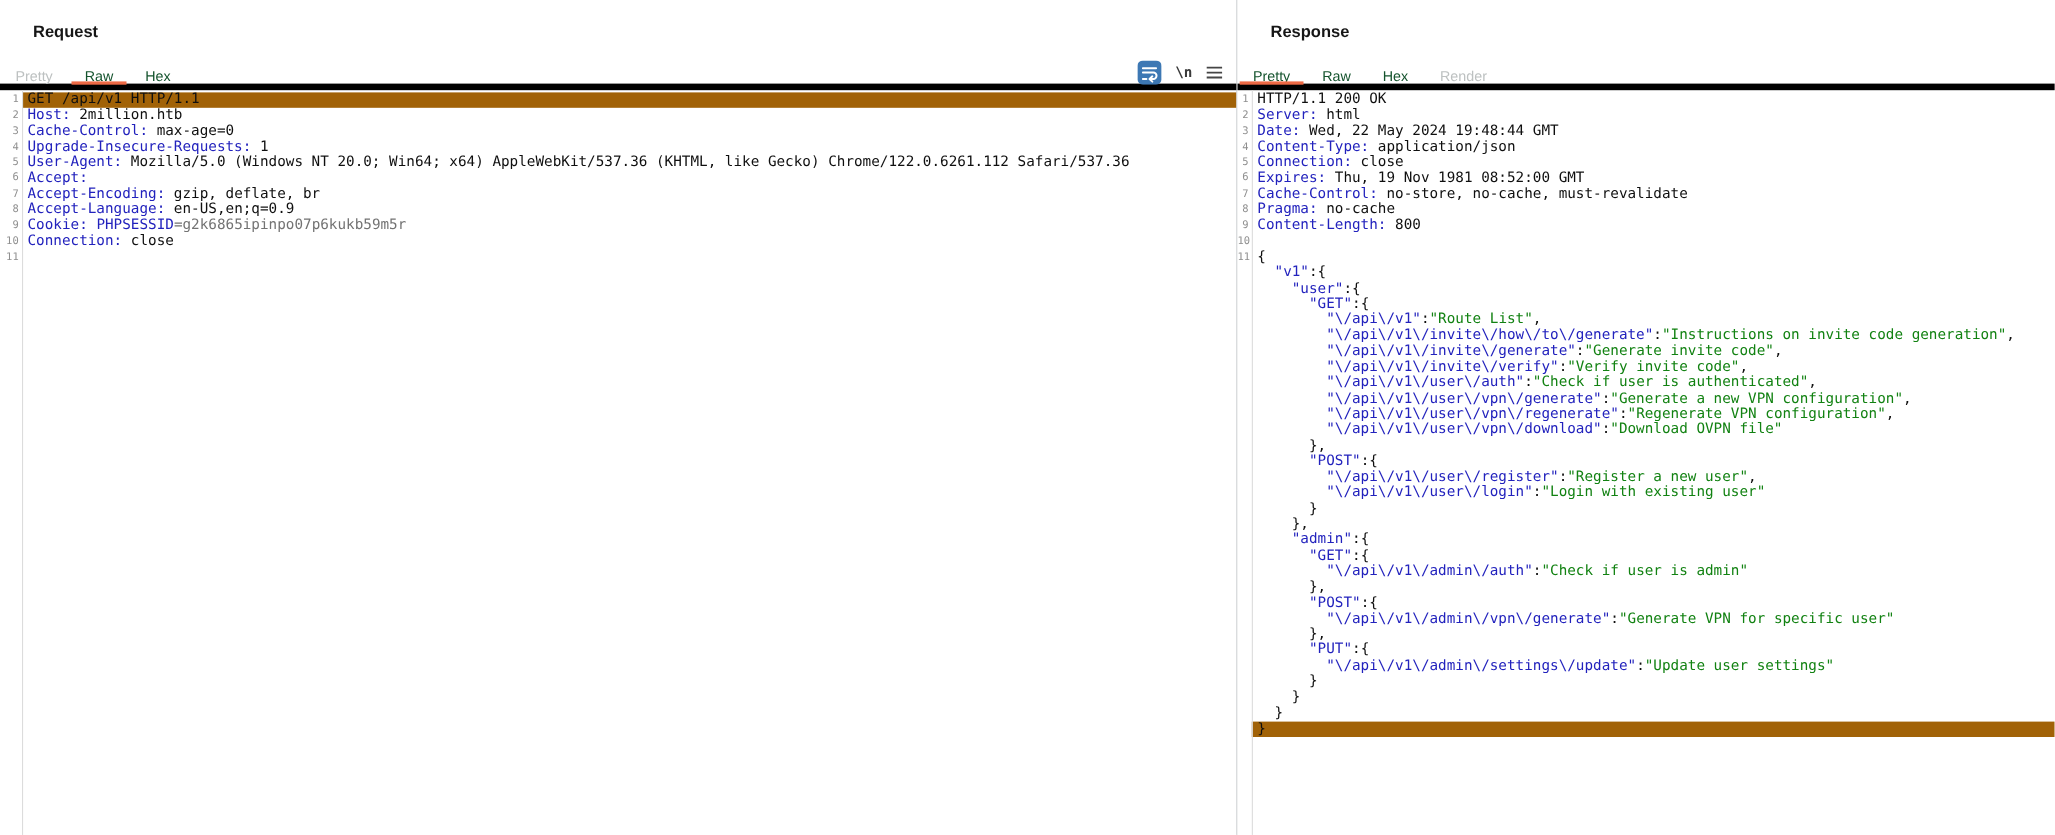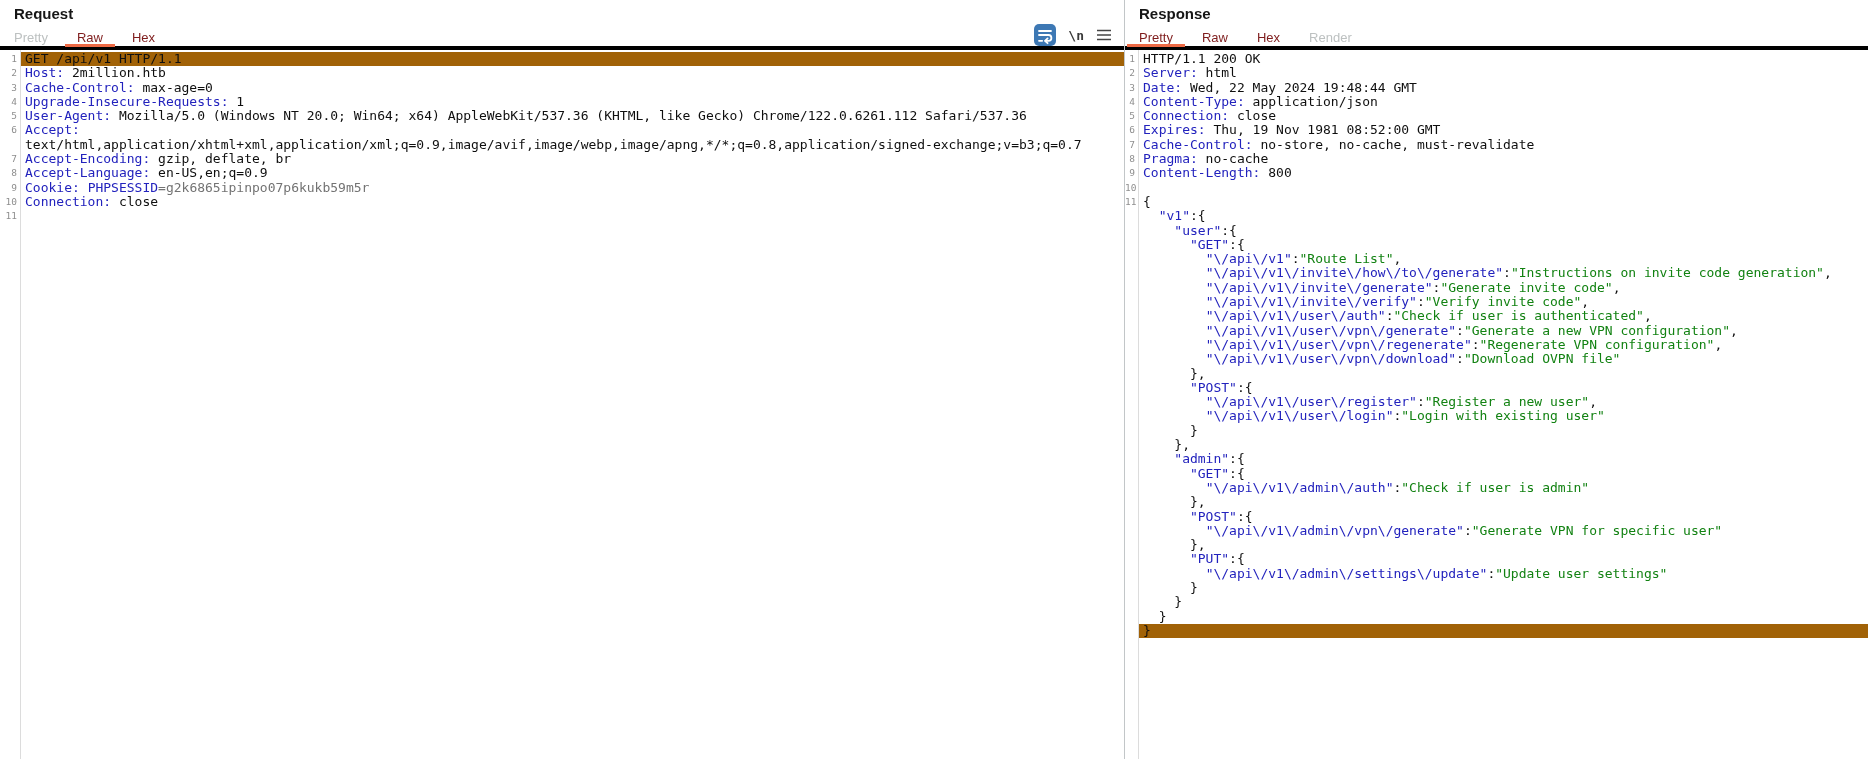--- a/index.html
+++ b/index.html
@@ -7,30 +7,30 @@
   body {
     width:1868px; height:759px; overflow:hidden; background:#ffffff;
     font-family:"Liberation Sans", sans-serif;
   }
   .split { display:flex; width:1868px; height:759px; }
   .panel { display:flex; flex-direction:column; min-width:0; background:#fff; }
   .panel.left  { width:1125px; border-right:1px solid #c2c6c8; }
   .panel.right { flex:1;justify-content:center; }
 
   .panel-title {
-    margin:0; padding:5px 0 1px 14px; height:24px;
+    margin:16px; padding:5px 0 1px 14px; height:24px;
     font-size:15px; font-weight:700; color:#161616;
   }
   .tabbar {
     display:flex; align-items:stretch; height:26px;
-    border-bottom:4px solid #000000; padding-left:2px;
+    border-bottom:6px solid #000000; padding-left:2px;
   }
   .tabs { display:flex; }
   .tab {
-    font-size:13px; color:#7f1d1d; padding:6px 12px 0 12px; margin-right:5px;
+    font-size:13px; color:#14532d; padding:6px 12px 0 12px; margin-right:5px;
     position:relative; cursor:default; white-space:nowrap;
   }
   .tab.active::after {
     content:""; position:absolute; left:0; right:0; bottom:-1px; height:3px;
     background:#ee6a45;
   }
   .tab.disabled { color:#bdc1c1; }
   .tools { margin-left:auto; display:flex; align-items:center; gap:12px; padding-right:12px; }
   .tool { display:flex; align-items:center; justify-content:center; background:none; border:none; padding:0; cursor:pointer; }
   .tool-nl { font-family:"DejaVu Sans Mono", monospace; font-size:13px; font-weight:700; color:#3a3a3a; }
@@ -87,21 +87,20 @@
         </button>
       </div>
     </div>
     <div class="editor">
         <div class="line hl"><span class="gutter">1</span><span class="codetext"><span>GET /api/v1 HTTP/1.1</span></span></div>
         <div class="line"><span class="gutter">2</span><span class="codetext"><span class="c-h">Host:</span><span> 2million.htb</span></span></div>
         <div class="line"><span class="gutter">3</span><span class="codetext"><span class="c-h">Cache-Control:</span><span> max-age=0</span></span></div>
         <div class="line"><span class="gutter">4</span><span class="codetext"><span class="c-h">Upgrade-Insecure-Requests:</span><span> 1</span></span></div>
         <div class="line"><span class="gutter">5</span><span class="codetext"><span class="c-h">User-Agent:</span><span> Mozilla/5.0 (Windows NT 20.0; Win64; x64) AppleWebKit/537.36 (KHTML, like Gecko) Chrome/122.0.6261.112 Safari/537.36</span></span></div>
         <div class="line"><span class="gutter">6</span><span class="codetext"><span class="c-h">Accept:</span></span></div>
-        <div class="line"><span class="gutter"></span><span class="codetext"><span>text/html,application/xhtml+xml,application/xml;q=0.9,image/avif,image/webp,image/apng,*/*;q=0.8,application/signed-exchange;v=b3;q=0.7</span></span></div>
         <div class="line"><span class="gutter">7</span><span class="codetext"><span class="c-h">Accept-Encoding:</span><span> gzip, deflate, br</span></span></div>
         <div class="line"><span class="gutter">8</span><span class="codetext"><span class="c-h">Accept-Language:</span><span> en-US,en;q=0.9</span></span></div>
         <div class="line"><span class="gutter">9</span><span class="codetext"><span class="c-h">Cookie:</span><span> </span><span class="c-h">PHPSESSID</span><span class="c-r">=g2k6865ipinpo07p6kukb59m5r</span></span></div>
         <div class="line"><span class="gutter">10</span><span class="codetext"><span class="c-h">Connection:</span><span> close</span></span></div>
         <div class="line"><span class="gutter">11</span><span class="codetext"></span></div>
       </div>
   </section>
 
   <section class="panel right">
     <h2 class="panel-title">Response</h2>

